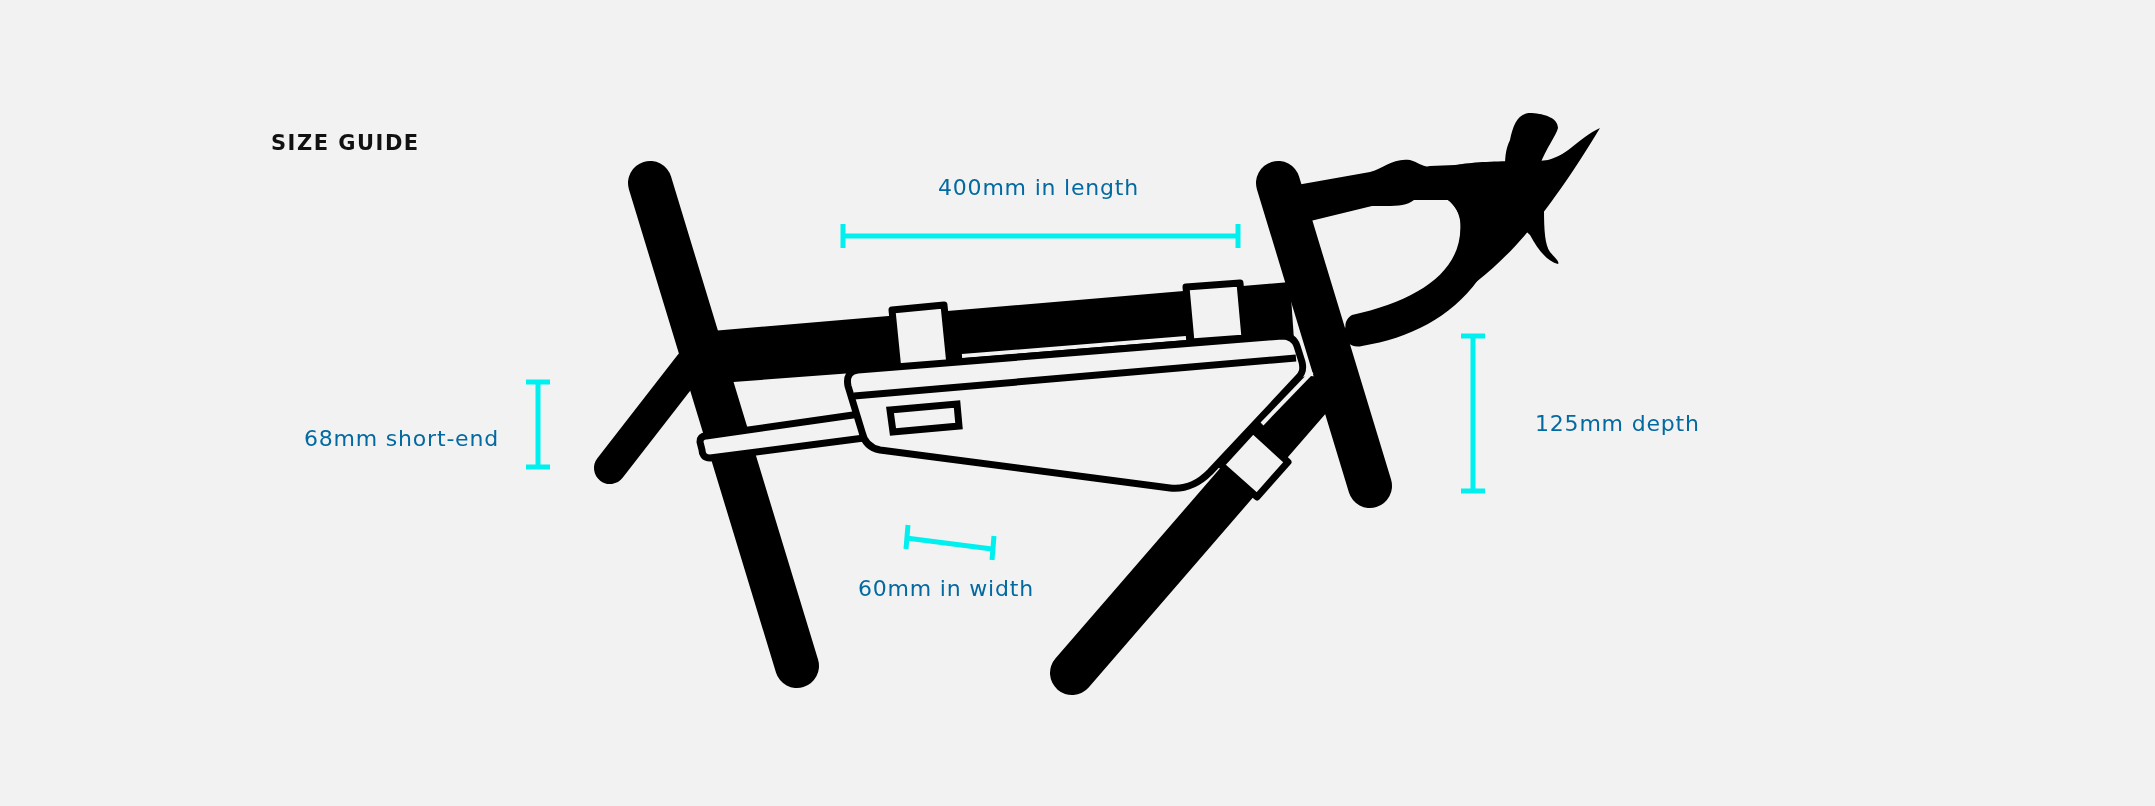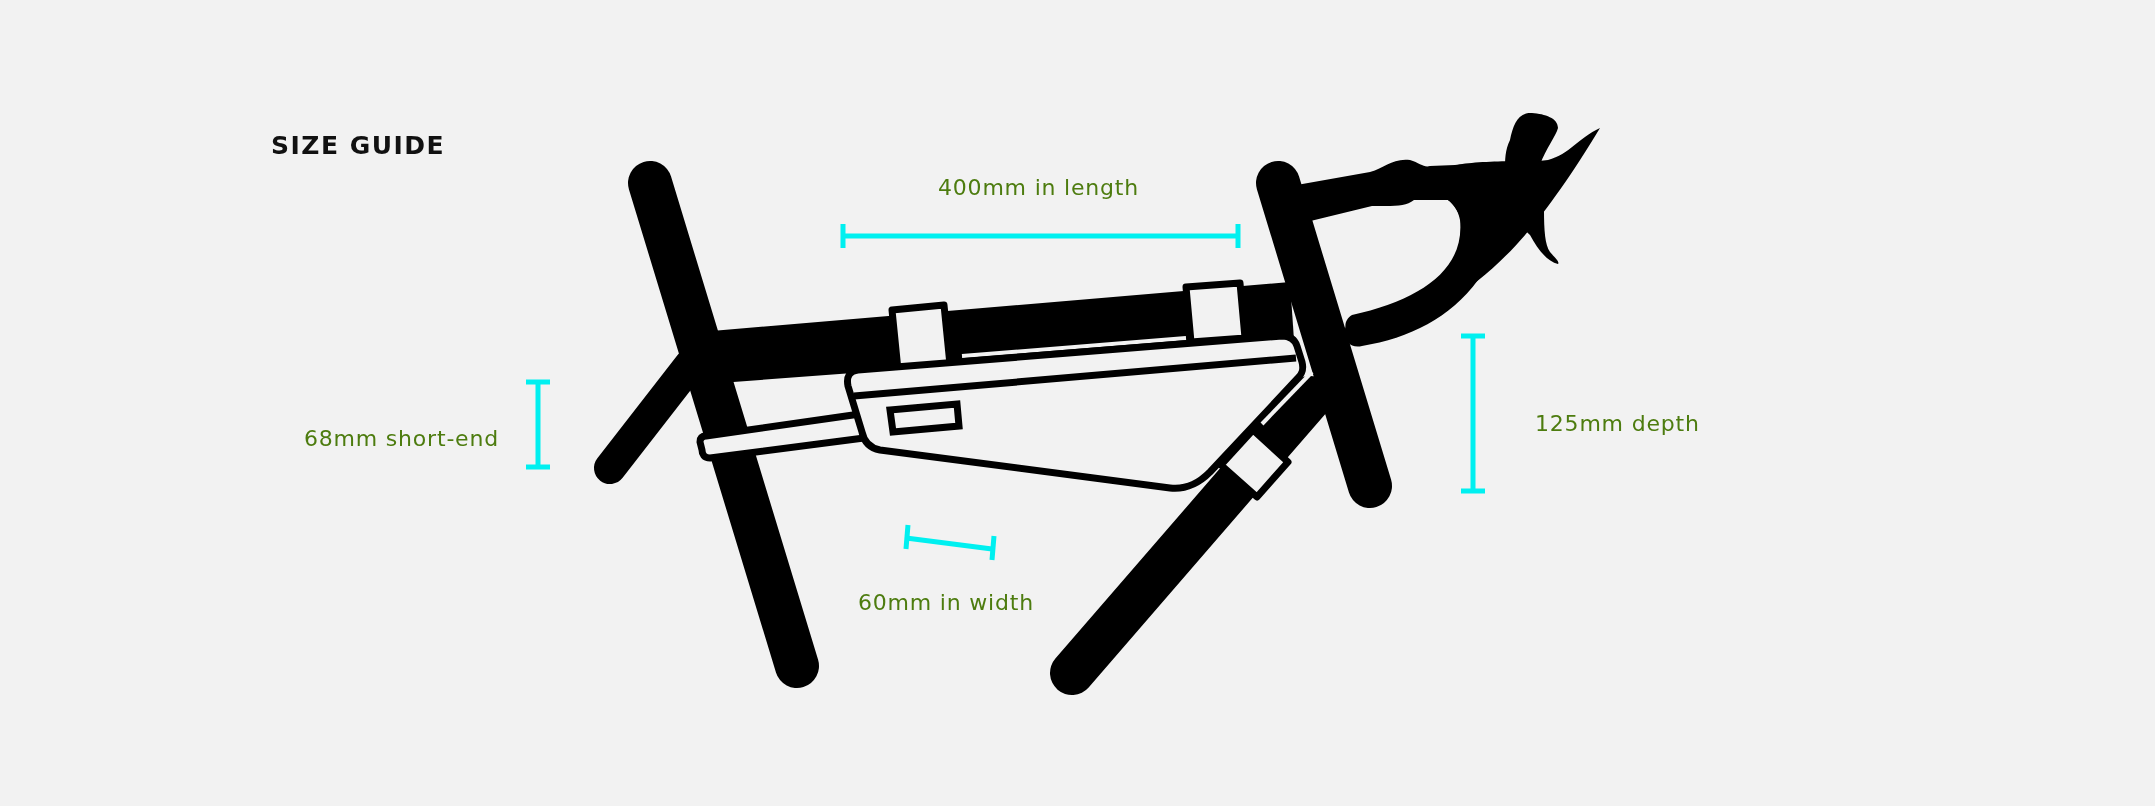--- a/index.html
+++ b/index.html
@@ -6,31 +6,31 @@
     body {
       width: 2155px; height: 806px;
       background: #f2f2f2;
       position: relative;
       overflow: hidden;
       font-family: "DejaVu Sans", sans-serif;
       color: #111111;
     }
     .title {
       position: absolute; left: 271px; top: 131px;
-      font-size: 25px; font-weight: bold; letter-spacing: 1.5px;
+      font-size: 21px; font-weight: bold; letter-spacing: 1.5px;
       color: #111111;
     }
     .label {
       position: absolute;
-      font-size: 22px; letter-spacing: 0.8px; color: #4d7c0f;
+      font-size: 22px; letter-spacing: 0.8px; color: #0369a1;
       white-space: nowrap;
     }
     #lbl-length { left: 938px; top: 175px; }
     #lbl-short  { left: 304px; top: 426px; }
-    #lbl-width  { left: 858px; top: 576px; margin-top: 14px; }
+    #lbl-width  { left: 858px; top: 576px; }
     #lbl-depth  { left: 1535px; top: 411px; }
     svg.art { position: absolute; left: 0; top: 0; }
   </style>
 </head>
 <body>
 
 <div class="title">SIZE GUIDE</div>
 
 <div class="label" id="lbl-length">400mm in length</div>
 <div class="label" id="lbl-short">68mm short-end</div>

